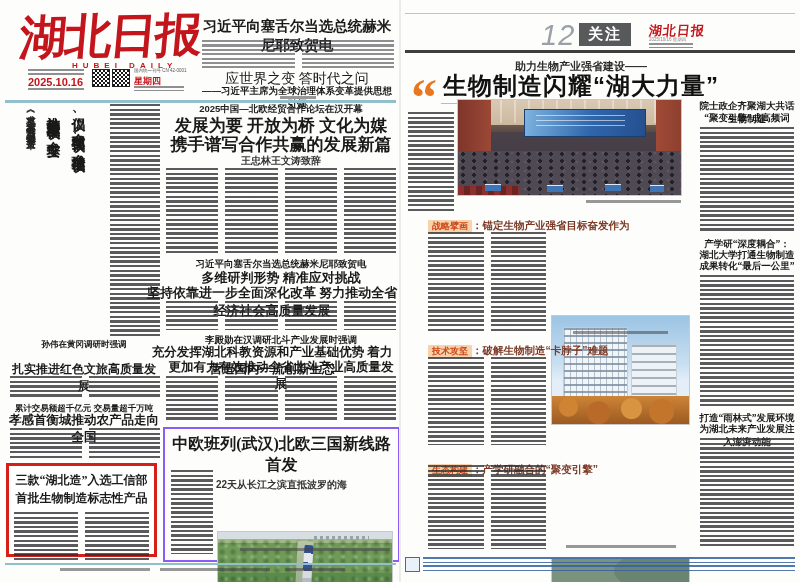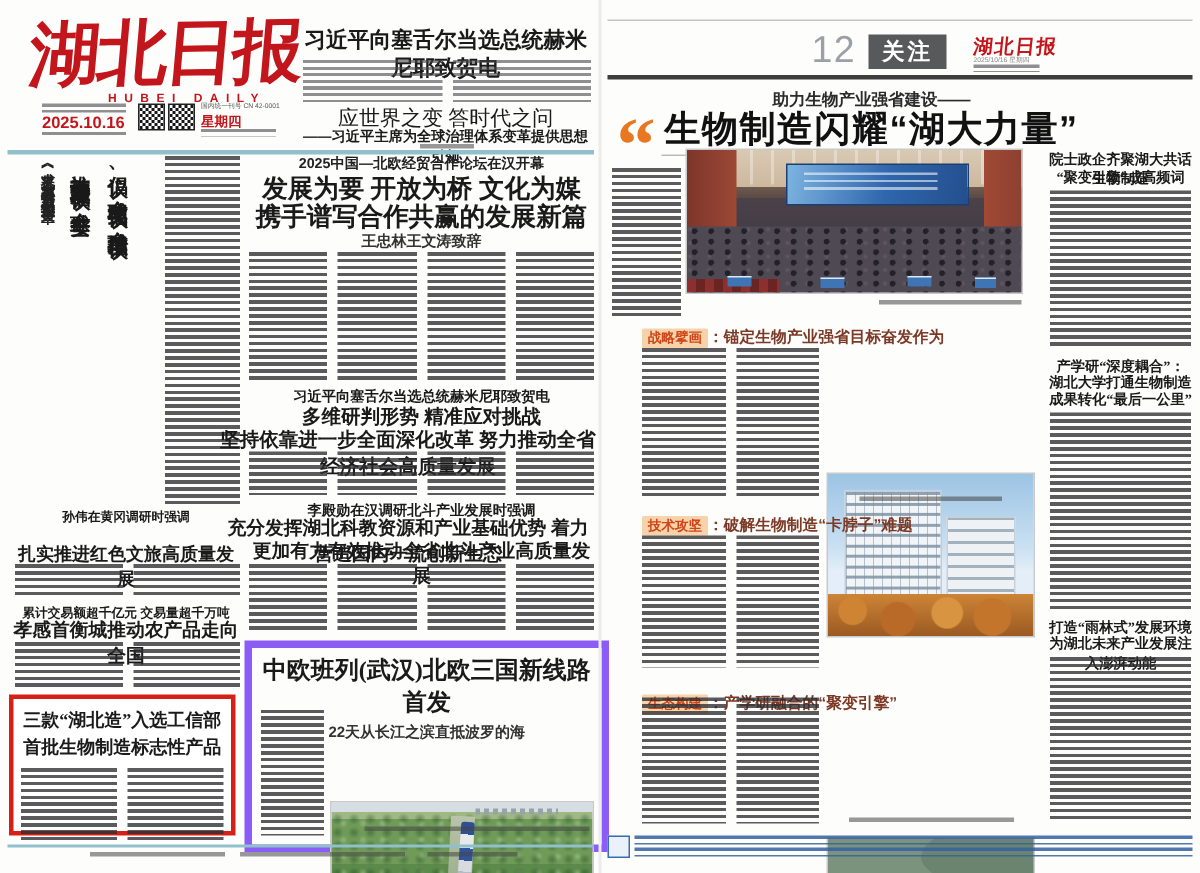--- a/index.html
+++ b/index.html
@@ -82,21 +82,21 @@
     <div class="abs ctr" style="left:166px;top:334px;width:230px;font-size:9.5px;font-weight:600;">李殿勋在汉调研北斗产业发展时强调</div>
     <div class="abs ctr serif" style="left:146px;top:344px;width:252px;font-size:12.5px;font-weight:900;">充分发挥湖北科教资源和产业基础优势 着力营造国内一流创新生态</div>
     <div class="abs ctr serif" style="left:166px;top:359px;width:230px;font-size:12.5px;font-weight:900;">更加有力有效推动全省北斗产业高质量发展</div>
     <div class="abs cols" style="left:166px;top:376px;width:230px;height:46px;">
       <div class="tb"></div>
       <div class="tb"></div>
       <div class="tb"></div>
       <div class="tb"></div>
     </div>
 
-    <div class="abs" style="left:163px;top:427px;width:233px;height:131px;border:5px solid #8b5cf6;">
+    <div class="abs" style="left:163px;top:427px;width:233px;height:131px;border:2px solid #8b5cf6;">
       <div class="ctr serif" style="margin-top:5px;font-size:16px;font-weight:900;">中欧班列(武汉)北欧三国新线路首发</div>
       <div class="ctr" style="margin-top:2px;font-size:10px;font-weight:bold;color:#333;">22天从长江之滨直抵波罗的海</div>
       <div class="abs tb" style="left:6px;top:41px;width:42px;height:84px;"></div>
 
       <div class="abs photo" style="left:52px;top:39px;width:176px;height:76px;
            background:linear-gradient(180deg,#d7dee3 0 9%,#9fb884 9% 15%,#6f9a58 15% 55%,#5c8a4b 55% 75%,#507c42 75% 100%);">
         <div class="abs" style="left:0;top:10%;width:100%;height:90%;
              background-image:radial-gradient(circle 3px at 4px 4px,rgba(25,65,28,.4),transparent 4px),radial-gradient(circle 2px at 8px 7px,rgba(210,230,190,.35),transparent 3px);
              background-size:11px 9px,13px 11px;"></div>
         <div class="abs" style="left:55%;top:6%;width:32%;height:5%;
@@ -136,21 +136,21 @@
     <div class="abs capline" style="left:60px;top:568px;width:90px;"></div>
     <div class="abs capline" style="left:160px;top:568px;width:110px;"></div>
     <div class="abs capline" style="left:285px;top:568px;width:60px;"></div>
   </div>
 
   <div class="abs" style="left:399px;top:0;width:2px;height:582px;background:#ececea;"></div>
 
   <div class="abs" style="left:401px;top:0;width:399px;height:582px;">
 
     <div class="abs" style="left:4px;top:13px;width:390px;height:1px;background:#c4c4c4;"></div>
-    <div class="abs" style="left:140px;top:19px;font-size:25px;color:#9aa0a6;font-weight:400;letter-spacing:1px;">12</div>
+    <div class="abs" style="left:140px;top:19px;font-size:29px;color:#9aa0a6;font-weight:400;letter-spacing:1px;font-style:italic;">12</div>
     <div class="abs" style="left:178px;top:23px;background:#58595b;color:#fff;font-size:15px;font-weight:bold;padding:2px 9px;letter-spacing:2px;">关注</div>
     <div class="abs serif" style="left:248px;top:22px;font-size:13px;font-weight:900;color:#c3161c;transform:skewX(-6deg);letter-spacing:1px;">湖北日报</div>
     <div class="abs" style="left:248px;top:37px;font-size:4.5px;color:#888;">2025/10/16 星期四</div>
     <div class="abs tb-light" style="left:248px;top:43px;width:44px;height:5px;"></div>
     <div class="abs" style="left:4px;top:50px;width:390px;height:2.5px;background:#3e3e3e;"></div>
 
     <div class="abs ctr" style="left:20px;top:70px;width:320px;font-size:24px;font-weight:900;letter-spacing:1px;color:#111;">生物制造闪耀“湖大力量”</div>
     <div class="abs ctr" style="left:30px;top:59px;width:300px;font-size:11px;font-weight:bold;color:#2b2b2b;">助力生物产业强省建设——</div>
     <div class="abs serif" style="left:10px;top:78px;font-size:52px;font-weight:900;color:#e87722;line-height:40px;height:30px;overflow:hidden;">“</div>
     <div class="abs" style="left:40px;top:103px;width:42px;height:1px;background:#bbbbbb;"></div>

